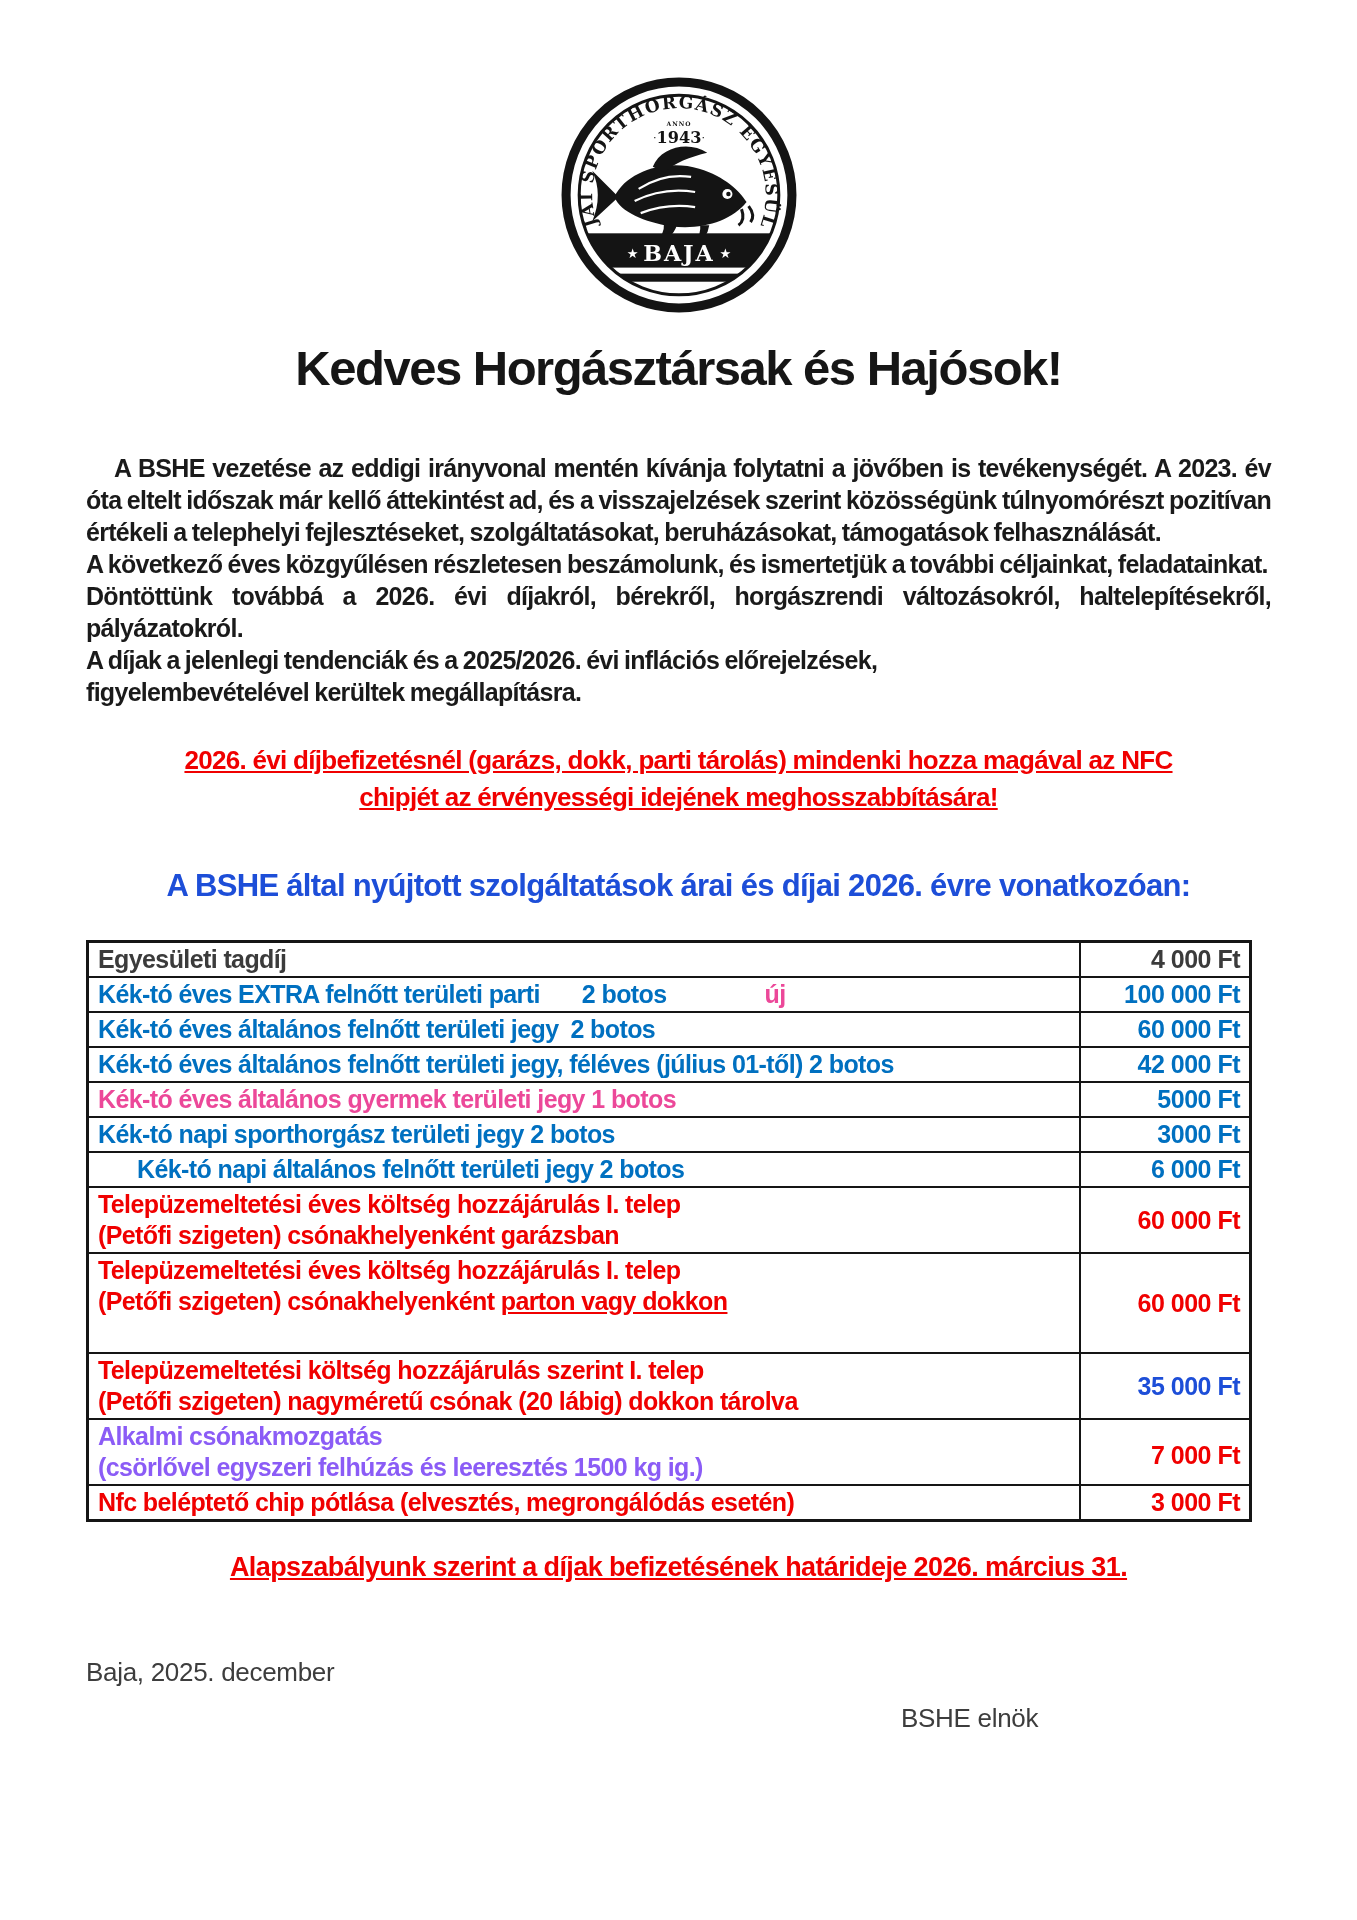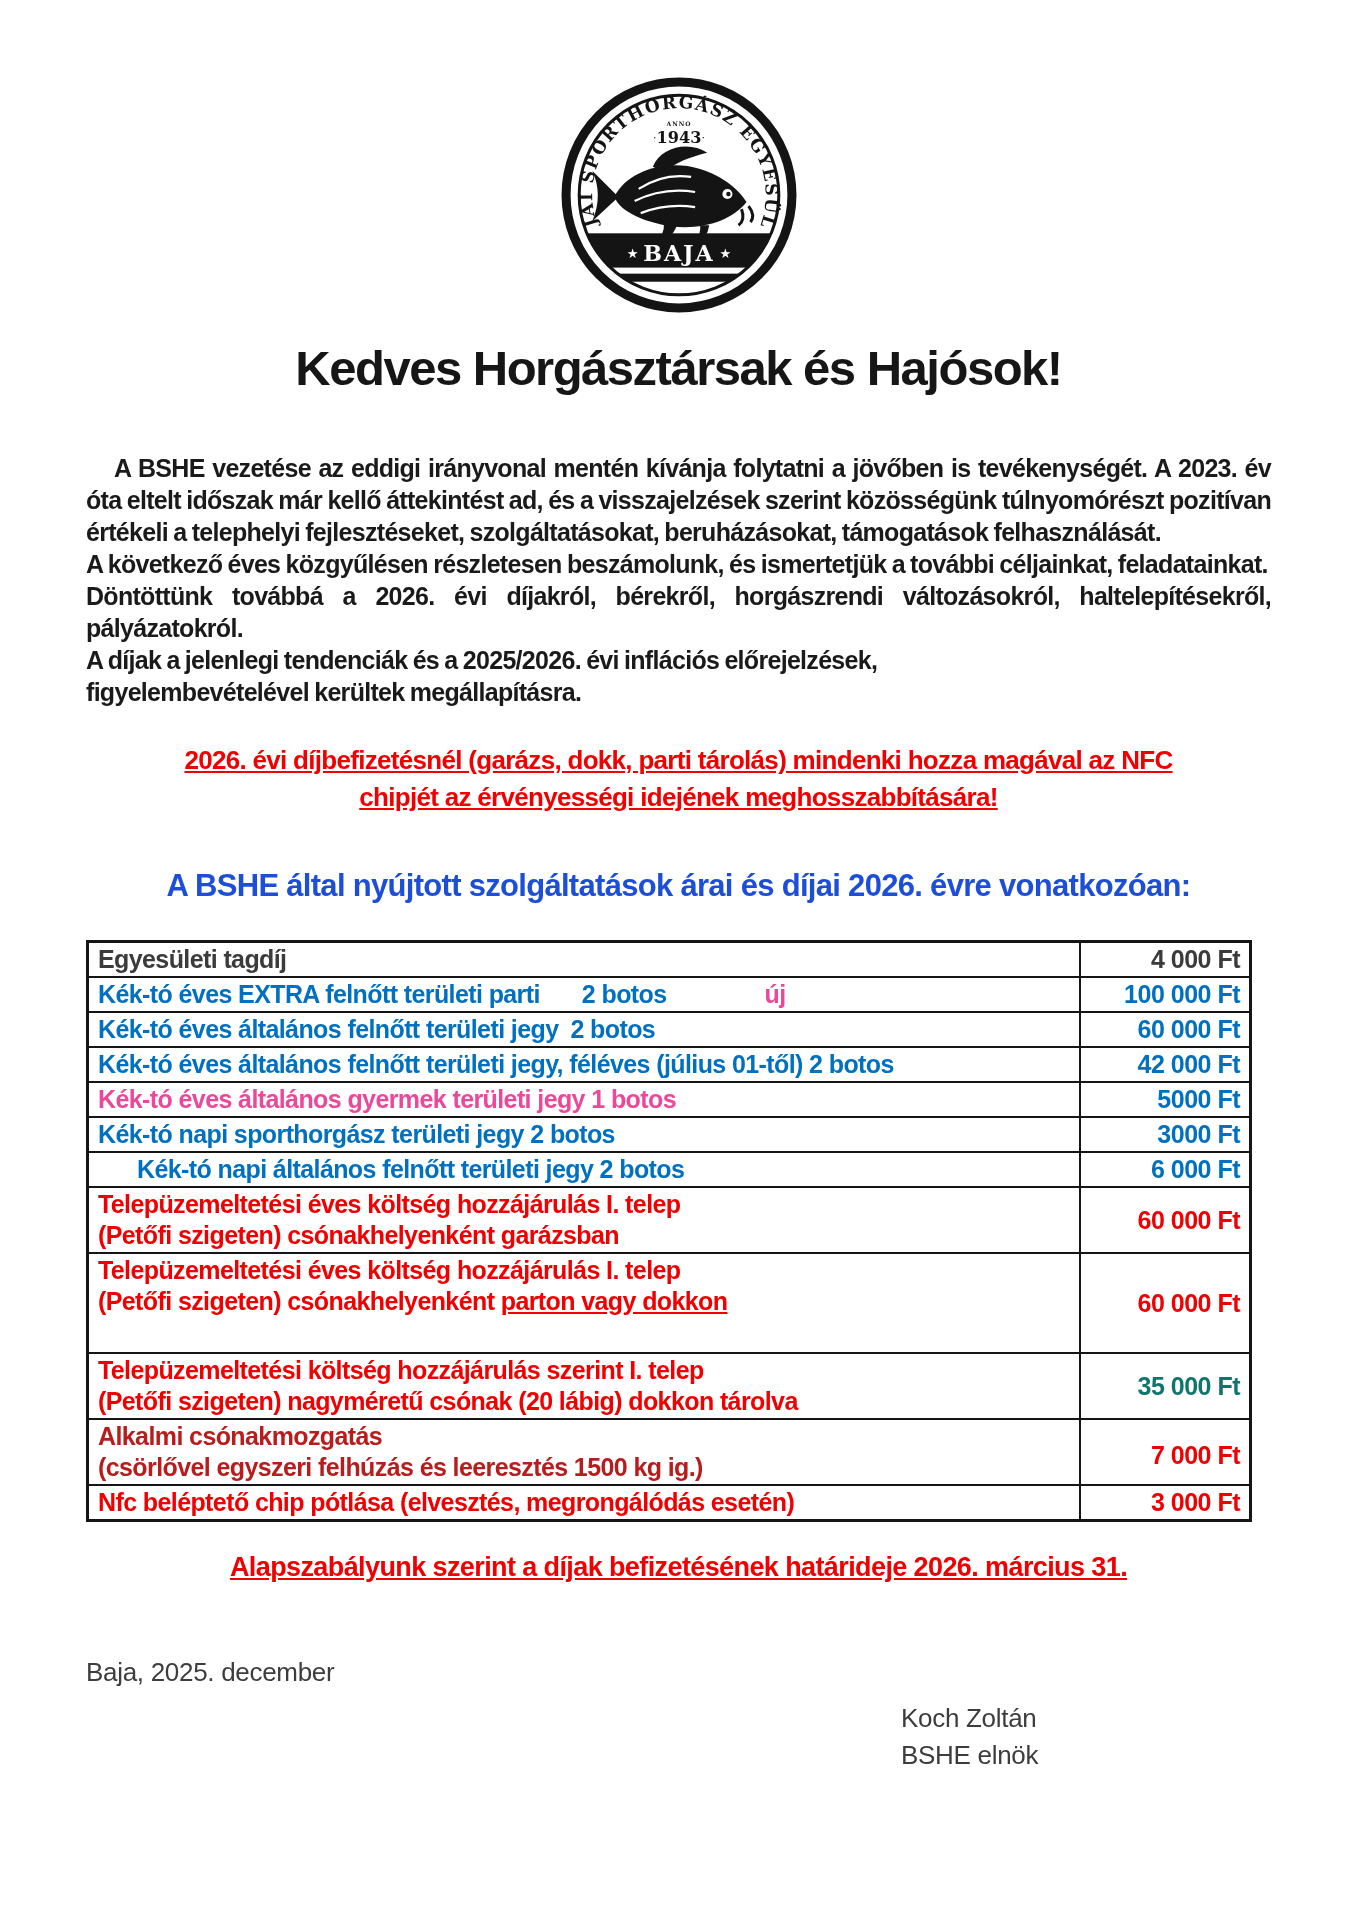--- a/index.html
+++ b/index.html
@@ -196,40 +196,39 @@
             <div class="t-line"><span>Telepüzemeltetési éves költség hozzájárulás I. telep</span></div>
             <div class="t-line"><span>(Petőfi szigeten) csónakhelyenként </span><span style="text-decoration: underline;">parton vagy dokkon</span></div>
           </div>
           <div class="t-price" style="color: rgb(240, 0, 0);">60 000 Ft</div>
         </div>
         <div class="t-row" style="min-height: 62px;">
           <div class="t-label" style="color: rgb(240, 0, 0);">
             <div class="t-line"><span>Telepüzemeltetési költség hozzájárulás szerint I. telep</span></div>
             <div class="t-line"><span>(Petőfi szigeten) nagyméretű csónak (20 lábig) dokkon tárolva</span></div>
           </div>
-          <div class="t-price" style="color: #0f766e; border-radius: 8px;">35 000 Ft</div>
+          <div class="t-price" style="color: #1d4ed8; border-radius: 8px;">35 000 Ft</div>
         </div>
         <div class="t-row" style="min-height: 64px;">
-          <div class="t-label" style="color: #b91c1c;">
+          <div class="t-label" style="color: #8b5cf6;">
             <div class="t-line"><span>Alkalmi csónakmozgatás</span></div>
             <div class="t-line"><span>(csörlővel egyszeri felhúzás és leeresztés 1500 kg ig.)</span></div>
           </div>
           <div class="t-price top" style="color: rgb(240, 0, 0);">7 000 Ft</div>
         </div>
         <div class="t-row" style="min-height: 33px;">
           <div class="t-label" style="color: rgb(240, 0, 0);">
             <div class="t-line"><span>Nfc beléptető chip pótlása (elvesztés, megrongálódás esetén)</span></div>
           </div>
           <div class="t-price" style="color: rgb(240, 0, 0);">3 000 Ft</div>
         </div>
       </div>
 
     <div class="deadline">Alapszabályunk szerint a díjak befizetésének határideje 2026. március 31.</div>
 
     <div class="footer-place">Baja, 2025. december</div>
 
     <div class="signature">
-      <div>Koch Zoltán</div>
       <div>BSHE elnök</div>
     </div>
 
   </div>
 </div>
 
 </body></html>

